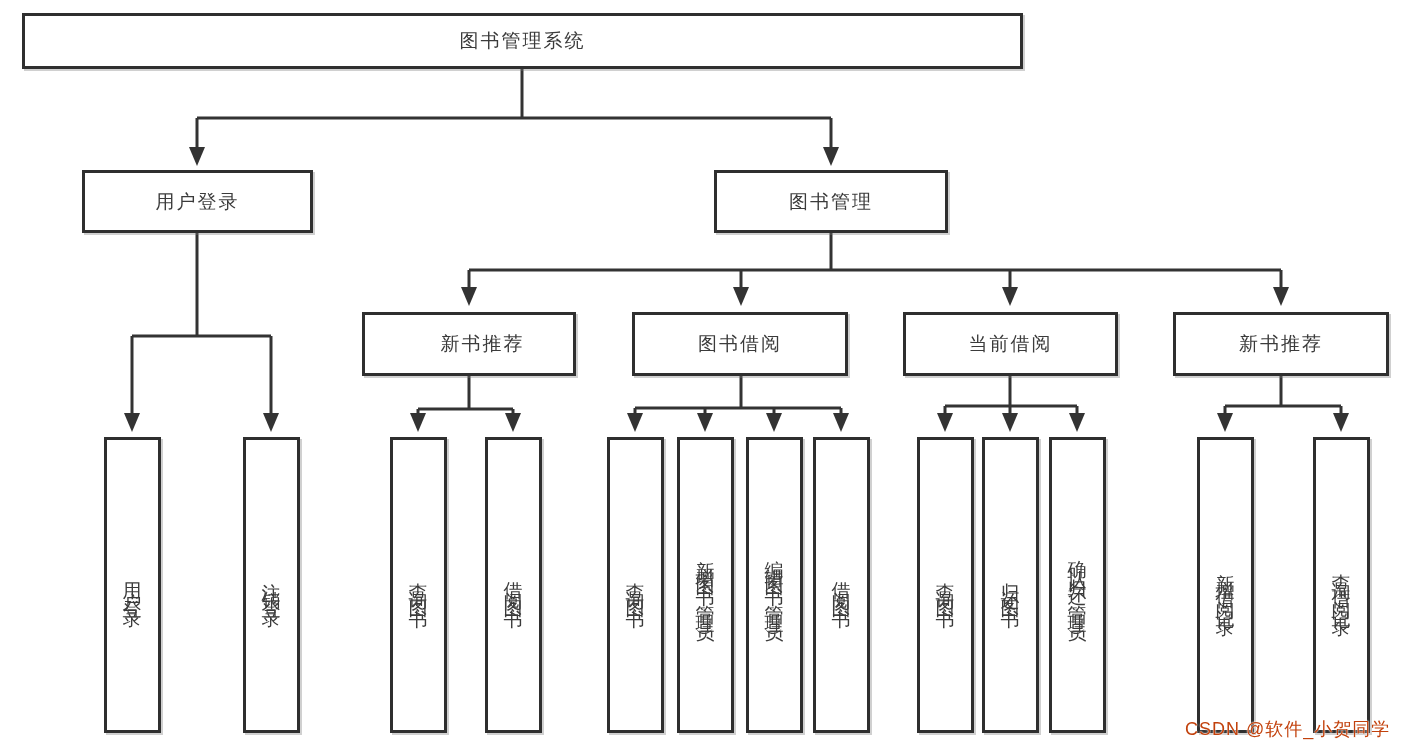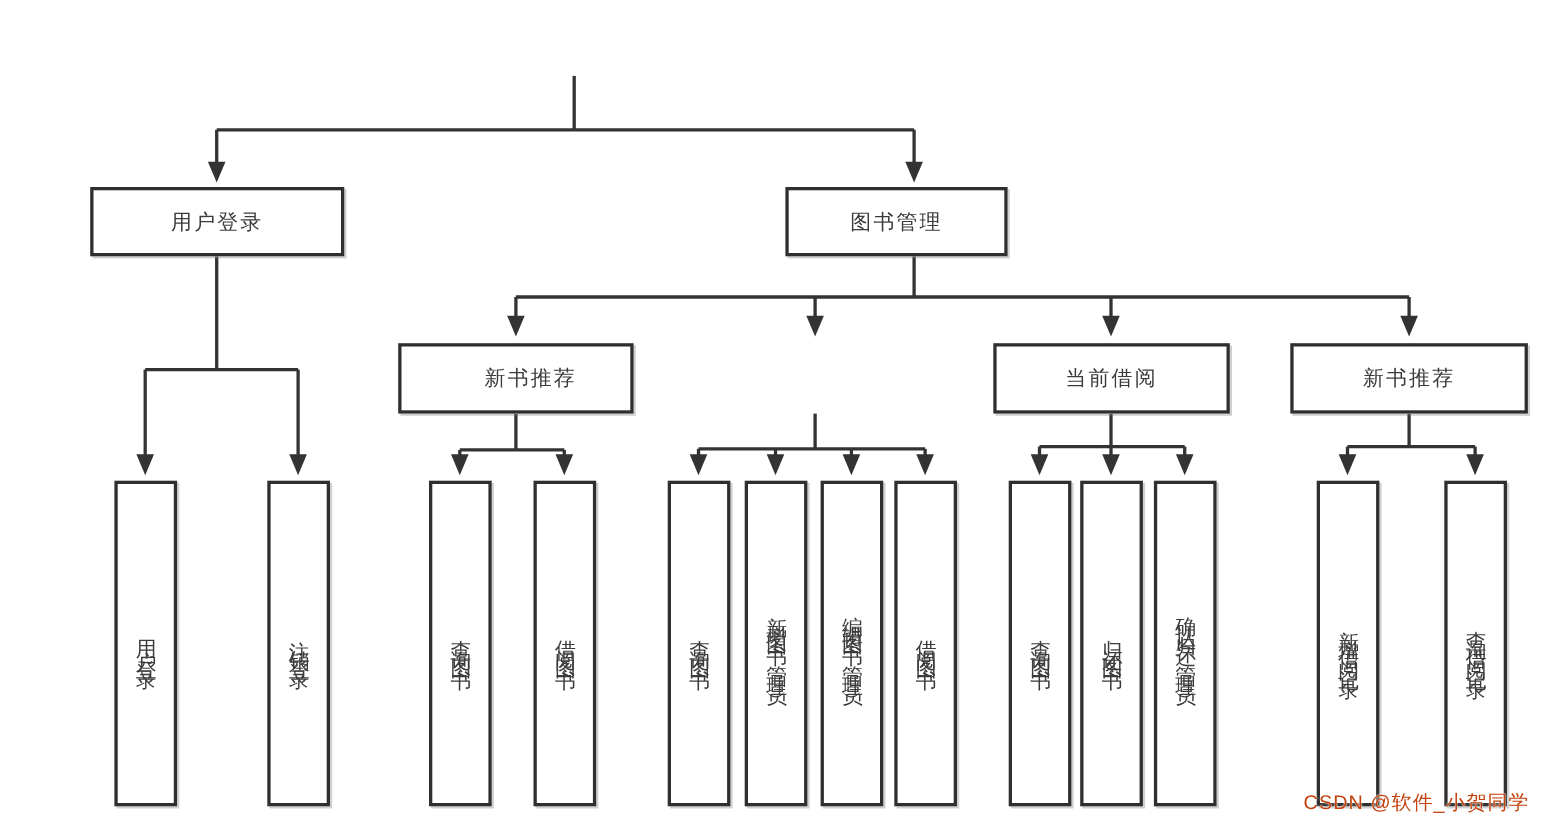--- a/index.html
+++ b/index.html
@@ -114,25 +114,27 @@
       <polygon points="766,413 782,413 774,432"></polygon>
       <polygon points="833,413 849,413 841,432"></polygon>
       <polygon points="937,413 953,413 945,432"></polygon>
       <polygon points="1002,413 1018,413 1010,432"></polygon>
       <polygon points="1069,413 1085,413 1077,432"></polygon>
       <polygon points="1217,413 1233,413 1225,432"></polygon>
       <polygon points="1333,413 1349,413 1341,432"></polygon>
     </g>
   </svg>
 
+  <div class="box hbox" style="left:22px;top:13px;width:1001px;height:56px;">图书管理系统</div>
 
   <div class="box hbox" style="left:82px;top:170px;width:231px;height:63px;">用户登录</div>
-  <div class="box hbox" style="left:714px;top:170px;width:202px;height:63px;">图书管理</div>
+  <div class="box hbox" style="left:714px;top:170px;width:234px;height:63px;">图书管理</div>
 
   <div class="box hbox" style="left:362px;top:312px;width:214px;height:64px;padding-left:27px;">新书推荐</div>
+  <div class="box hbox" style="left:632px;top:312px;width:216px;height:64px;">图书借阅</div>
   <div class="box hbox" style="left:903px;top:312px;width:215px;height:64px;">当前借阅</div>
   <div class="box hbox" style="left:1173px;top:312px;width:216px;height:64px;">新书推荐</div>
 
   <div class="box leaf" style="left:104px;">
     <span class="vtext">用户登录</span>
   </div>
   <div class="box leaf" style="left:243px;">
     <span class="vtext">注销登录</span>
   </div>
   <div class="box leaf" style="left:390px;">

